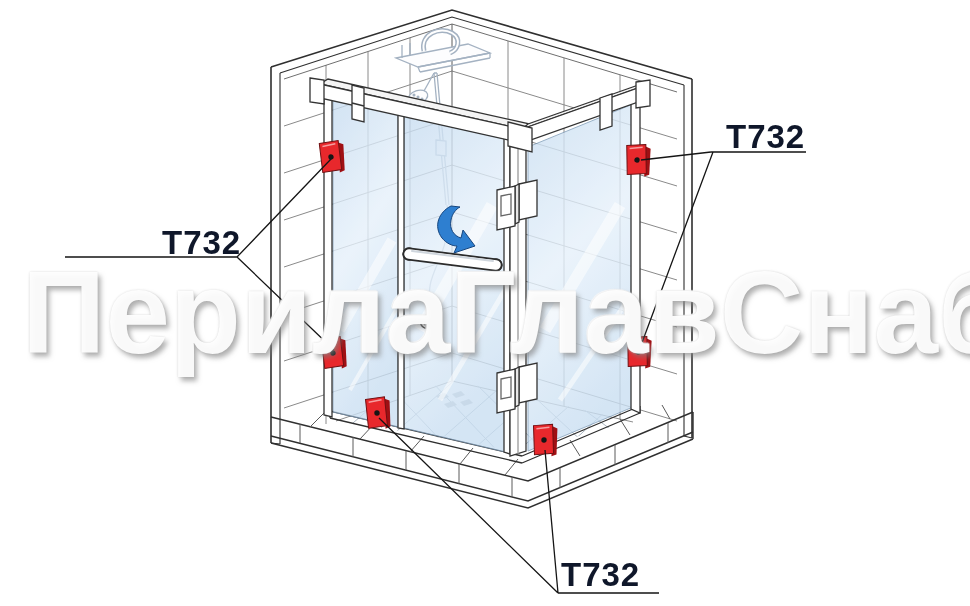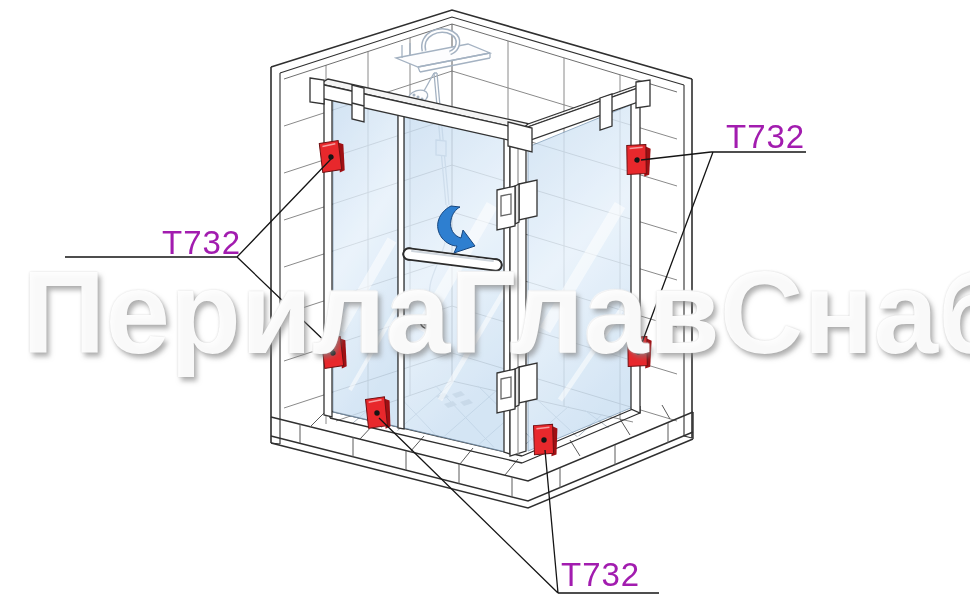--- a/index.html
+++ b/index.html
@@ -6,21 +6,21 @@
   .stage{position:relative;width:970px;height:606px;background:#ffffff;overflow:hidden;
          font-family:"Liberation Sans",sans-serif;}
   .stage svg{position:absolute;left:0;top:0;}
   .watermark{position:absolute;left:22px;top:246px;width:940px;white-space:nowrap;
              font-family:"Liberation Sans",sans-serif;font-weight:bold;font-size:116px;
              letter-spacing:0px;color:rgba(255,255,255,0.93);
              text-shadow:3px 4px 5px rgba(125,125,125,0.60),
                          0 0 2px rgba(215,215,215,0.9),
                          -1px -1px 1px rgba(255,255,255,0.95);
              pointer-events:none;}
-  .callout{position:absolute;color:#a21caf;font-weight:normal;font-size:33px;line-height:1;
+  .callout{position:absolute;color:#0f172a;font-weight:bold;font-size:33px;line-height:1;
            letter-spacing:1px;font-family:"Liberation Sans",sans-serif;}
   .co-left{left:162px;top:226px;}
   .co-tr{left:726px;top:120px;}
   .co-b{left:561px;top:558px;}
 </style>
 </head>
 <body>
 
 <div class="stage">
 

